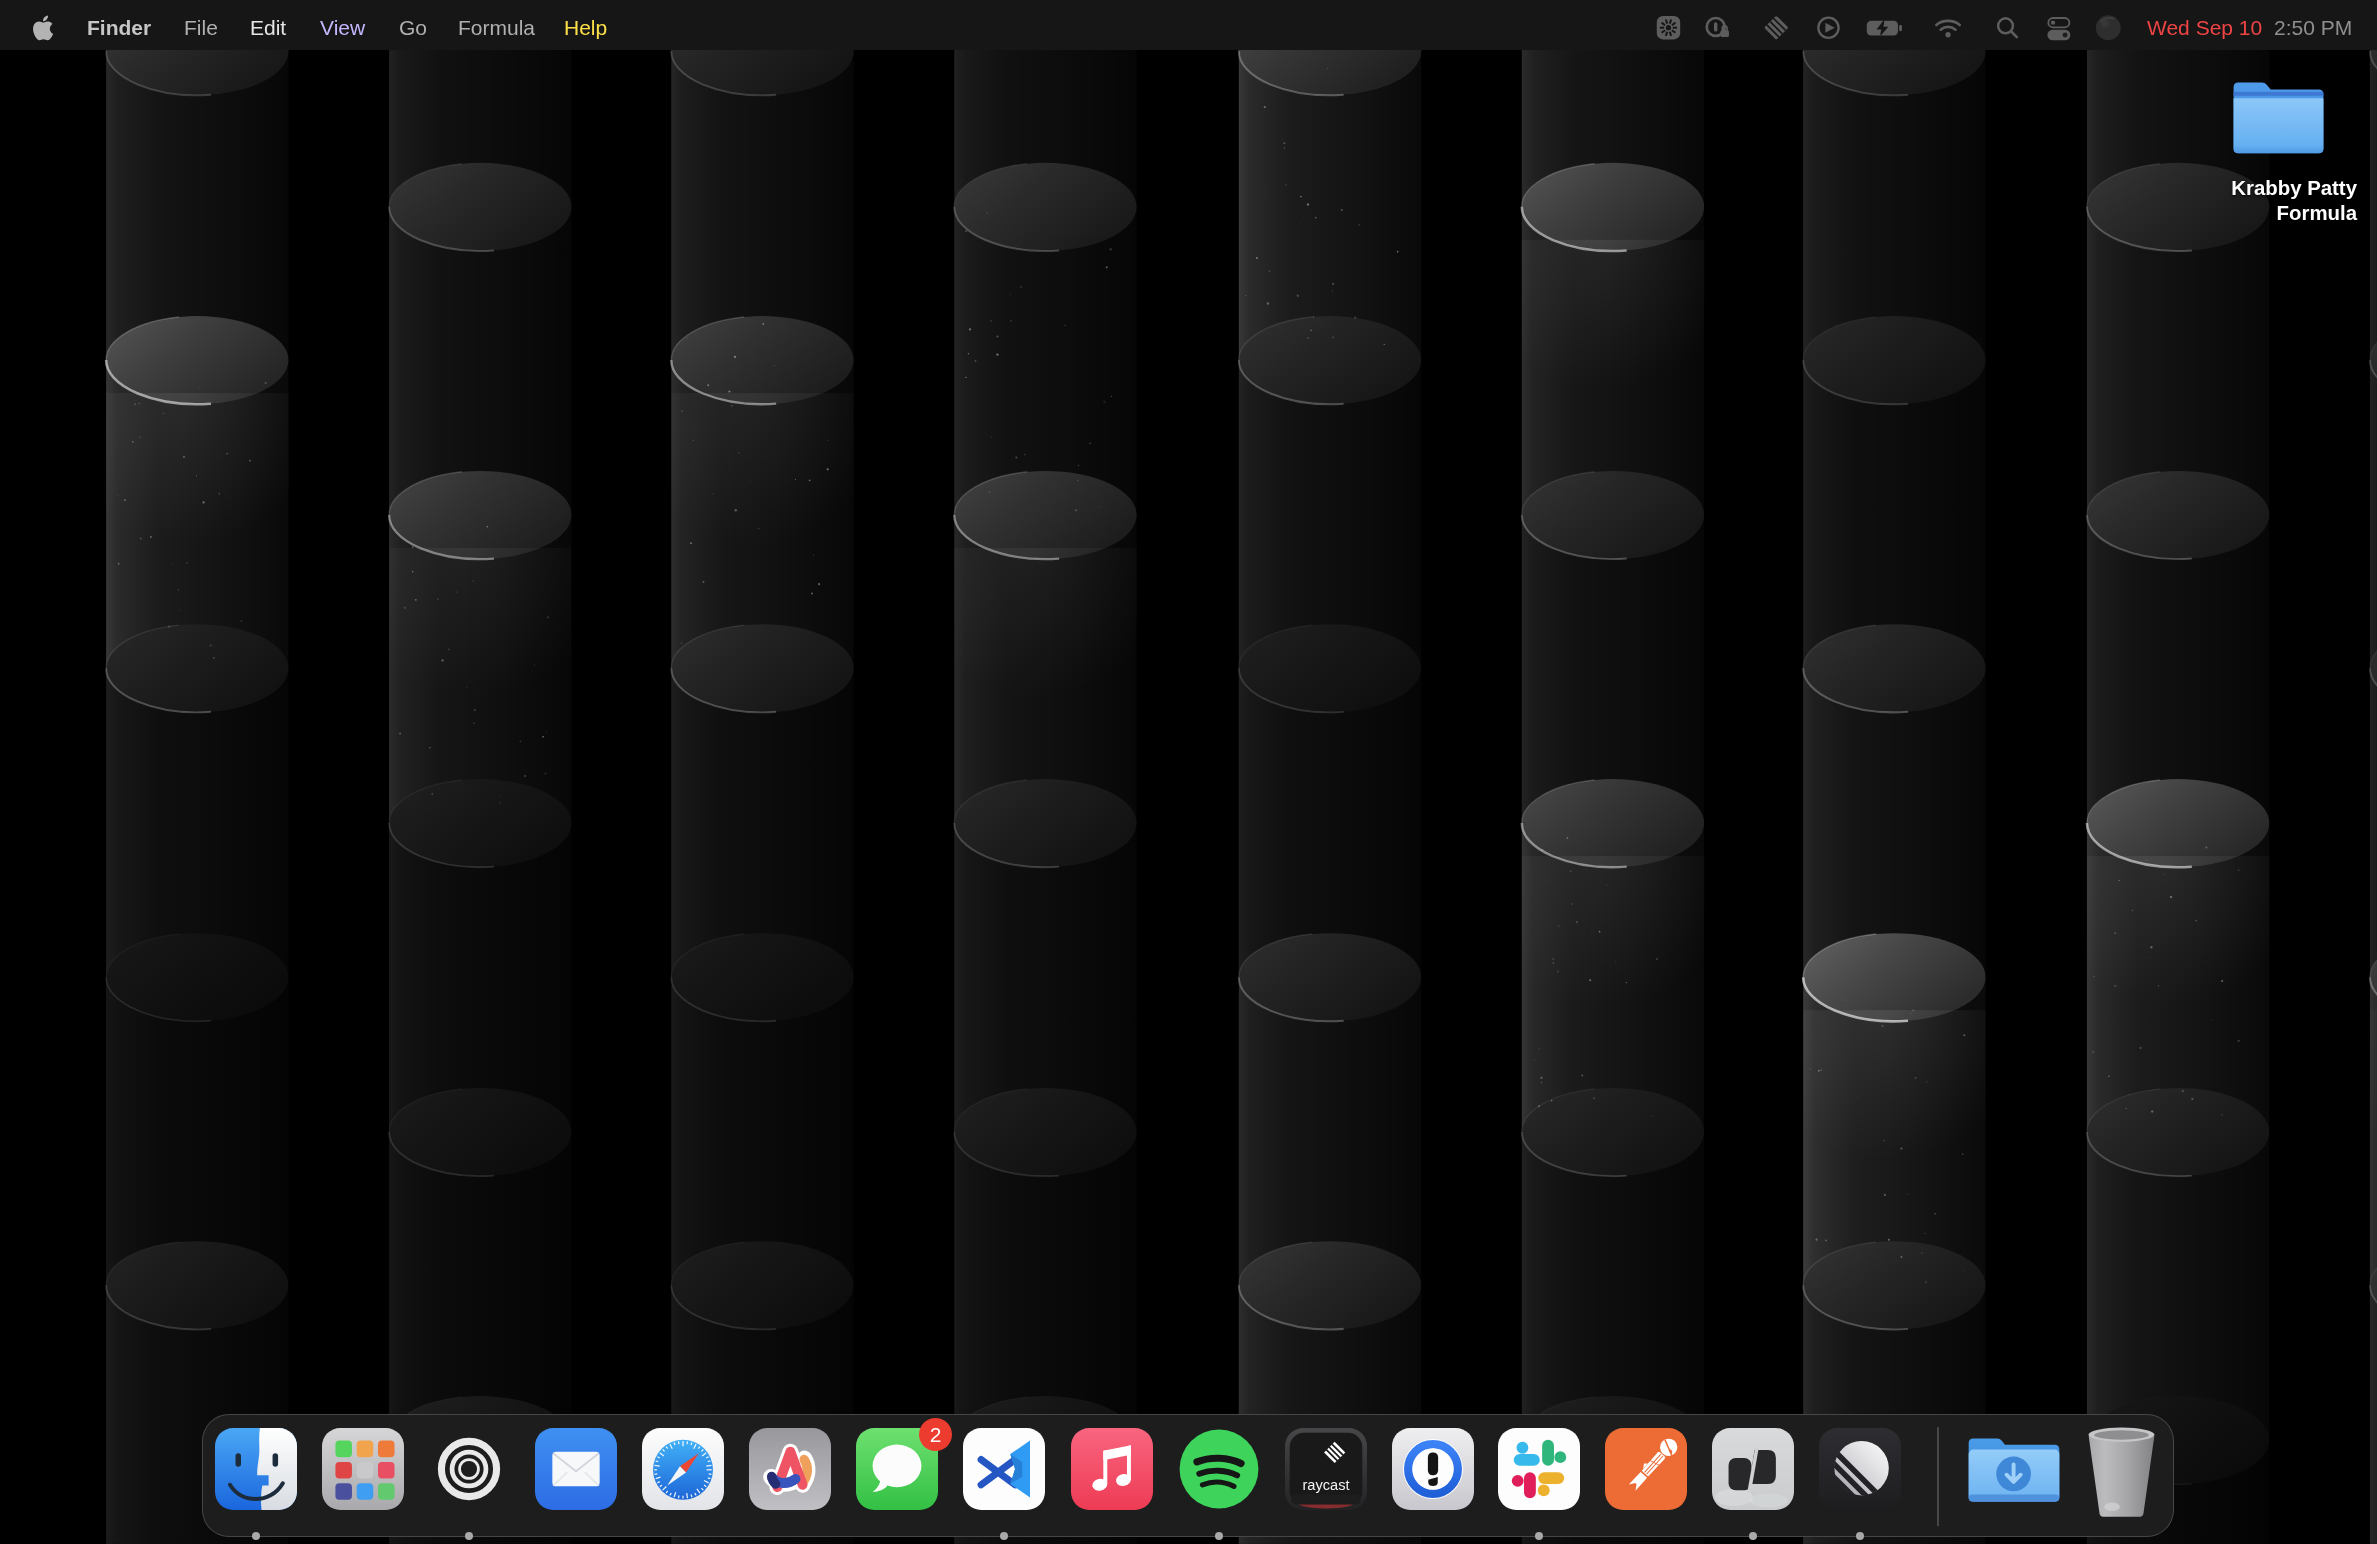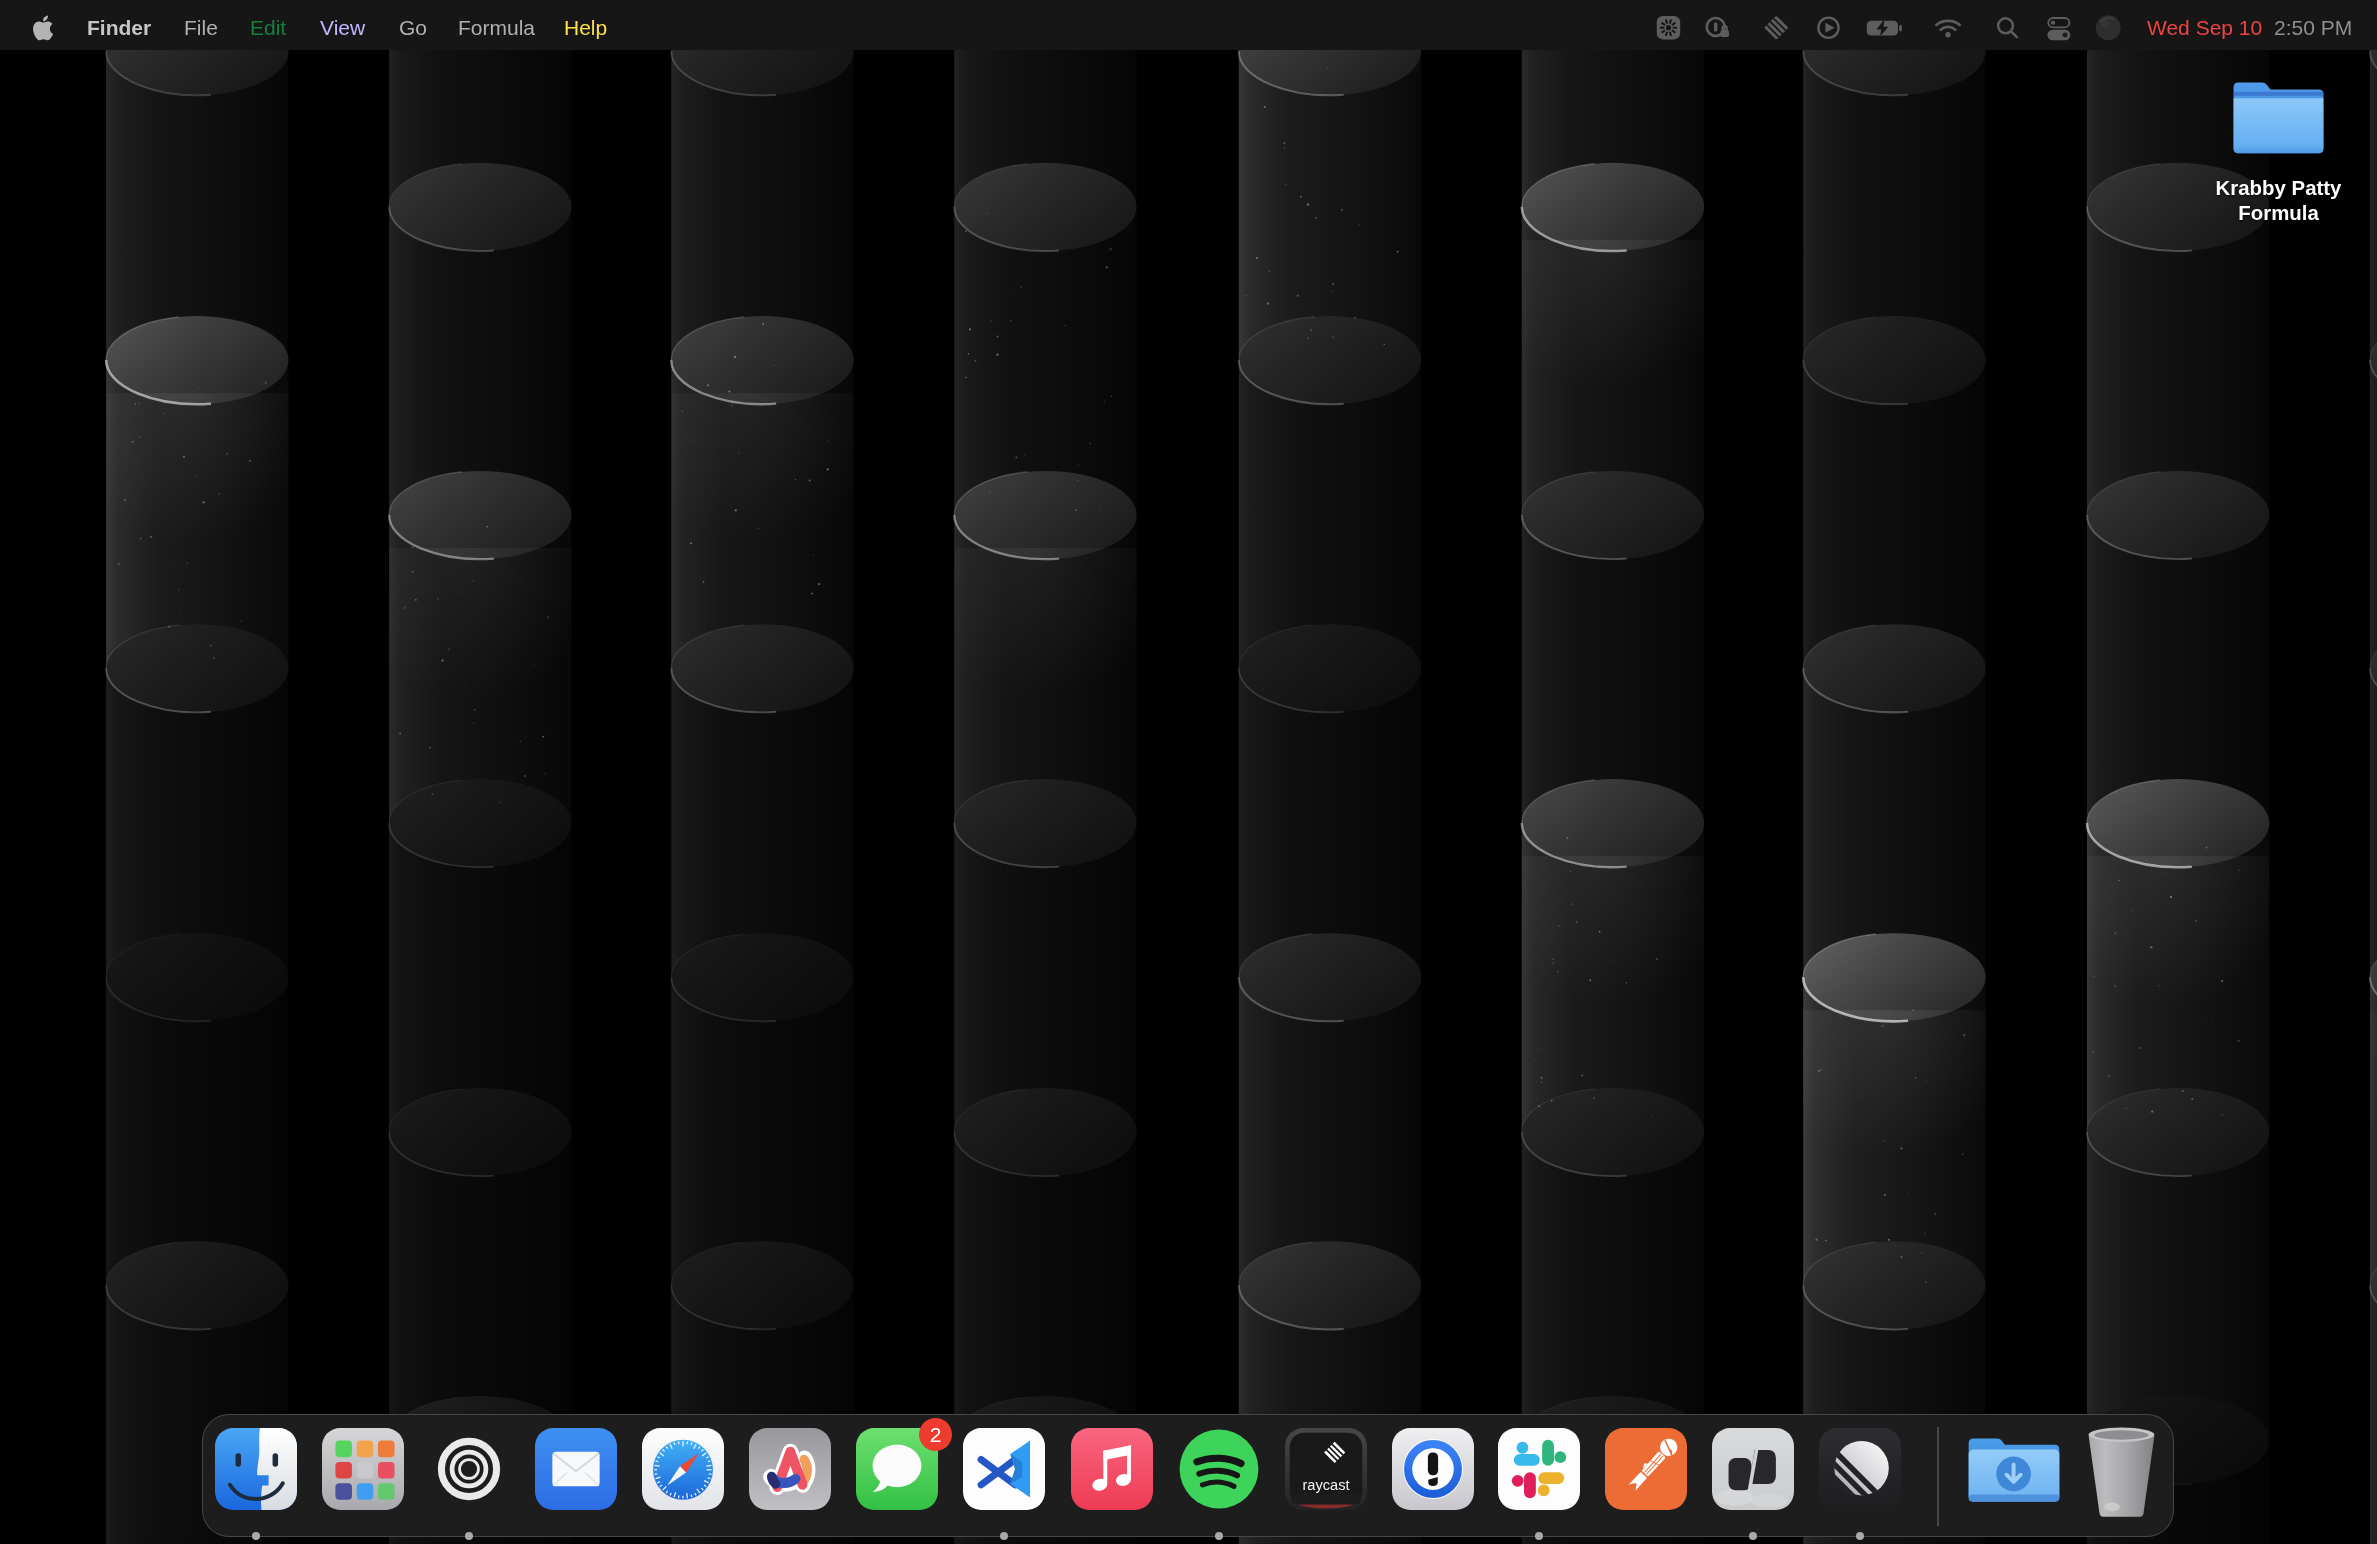--- a/index.html
+++ b/index.html
@@ -584,28 +584,28 @@
           <stop offset="0.85" stop-color="#66b0f2"></stop>
           <stop offset="1" stop-color="#4f98e4"></stop>
         </linearGradient>
       </defs>
     </svg>
 <svg width="93" height="79" viewBox="0 0 118 100" style="position:absolute;left:2232px;top:76px">
       <path d="M 2 14 Q 2 8 8 8 L 38 8 Q 42 8 44 11 L 49 17 L 110 17 Q 116 17 116 23 L 116 92 Q 116 98 110 98 L 8 98 Q 2 98 2 92 Z" fill="url(#dff)"></path>
       <path d="M 2 28 L 116 28 L 116 92 Q 116 98 110 98 L 8 98 Q 2 98 2 92 Z" fill="url(#dfb)"></path>
       <rect x="2" y="20" width="114" height="5" fill="#3b73cf" opacity=".85"></rect>
     </svg>
-    <div style="position:absolute;left:2200px;top:176px;width:157px;text-align:center;font:700 20.4px 'Liberation Sans',sans-serif;color:#fff;line-height:25px;text-shadow:0 0.8px 2.4px rgba(0,0,0,.9)">Krabby Patty<br>Formula</div>
+    <div style="position:absolute;left:2200px;top:176px;width:157px;text-align:right;font:700 20.4px 'Liberation Sans',sans-serif;color:#fff;line-height:25px;text-shadow:0 0.8px 2.4px rgba(0,0,0,.9)">Krabby Patty<br>Formula</div>
 <div style="position:absolute;left:0;top:0;width:2377px;height:50px;background:#161617"></div>
     <svg width="23.6" height="28" viewBox="-1 -4 22 26" style="position:absolute;left:30px;top:12.6px">
       <path d="M 17.5 10.5 c 0 -2.9 2.4 -4.3 2.5 -4.4 -1.4 -2 -3.5 -2.3 -4.2 -2.3 -1.8 -0.2 -3.5 1.05 -4.4 1.05 -0.9 0 -2.3 -1.03 -3.8 -1 -2 0.03 -3.8 1.15 -4.8 2.9 -2 3.6 -0.5 8.8 1.5 11.7 1 1.4 2.1 3 3.6 2.9 1.45 -0.06 2 -0.95 3.75 -0.95 1.75 0 2.25 0.95 3.8 0.92 1.6 -0.03 2.6 -1.43 3.5 -2.83 1.1 -1.6 1.6 -3.2 1.6 -3.28 -0.03 -0.01 -3.05 -1.18 -3.05 -4.66 z M 14.6 1.9 c 0.8 -1 1.34 -2.35 1.2 -3.7 -1.15 0.05 -2.57 0.78 -3.4 1.75 -0.75 0.87 -1.4 2.26 -1.22 3.6 1.3 0.1 2.6 -0.66 3.42 -1.65 z" fill="#b3b3b3"></path>
     </svg>
     <div style="position:absolute;left:87px;top:0;height:42px;line-height:53px;font:700 21px/55px 'Liberation Sans',sans-serif;color:#c6c6c6">Finder</div>
     <div style="position:absolute;left:184px;top:0;height:50px;line-height:53px;font:400 21px/55px 'Liberation Sans',sans-serif;color:#b0b0b0">File</div>
-    <div style="position:absolute;left:250px;top:0;height:50px;line-height:53px;font:400 21px/55px 'Liberation Sans',sans-serif;color:#15803d">Edit</div>
+    <div style="position:absolute;left:250px;top:0;height:50px;line-height:53px;font:400 21px/55px 'Liberation Sans',sans-serif;color:#e5e5e5">Edit</div>
     <div style="position:absolute;left:320px;top:0;height:50px;line-height:53px;font:400 21px/55px 'Liberation Sans',sans-serif;color:#c4b5fd">View</div>
     <div style="position:absolute;left:399px;top:0;height:50px;line-height:53px;font:400 21px/55px 'Liberation Sans',sans-serif;color:#b0b0b0">Go</div>
     <div style="position:absolute;left:458px;top:0;height:50px;line-height:53px;font:400 21px/55px 'Liberation Sans',sans-serif;color:#b0b0b0">Formula</div>
     <div style="position:absolute;left:564px;top:0;height:50px;line-height:53px;font:400 21px/55px 'Liberation Sans',sans-serif;color:#fde047">Help</div>
     <svg width="39" height="27" viewBox="0 0 50 34" style="position:absolute;left:1656px;top:15px">
       <rect x="1" y="1" width="30" height="30" rx="8" fill="#5d5d5d"></rect>
       <circle cx="16" cy="16" r="3.4" fill="#161617"></circle>
       <g stroke="#161617" stroke-width="2.6">
         <line x1="21.5" y1="16.0" x2="27.0" y2="16.0"></line>
         <line x1="20.4" y1="19.2" x2="24.9" y2="22.5"></line>

